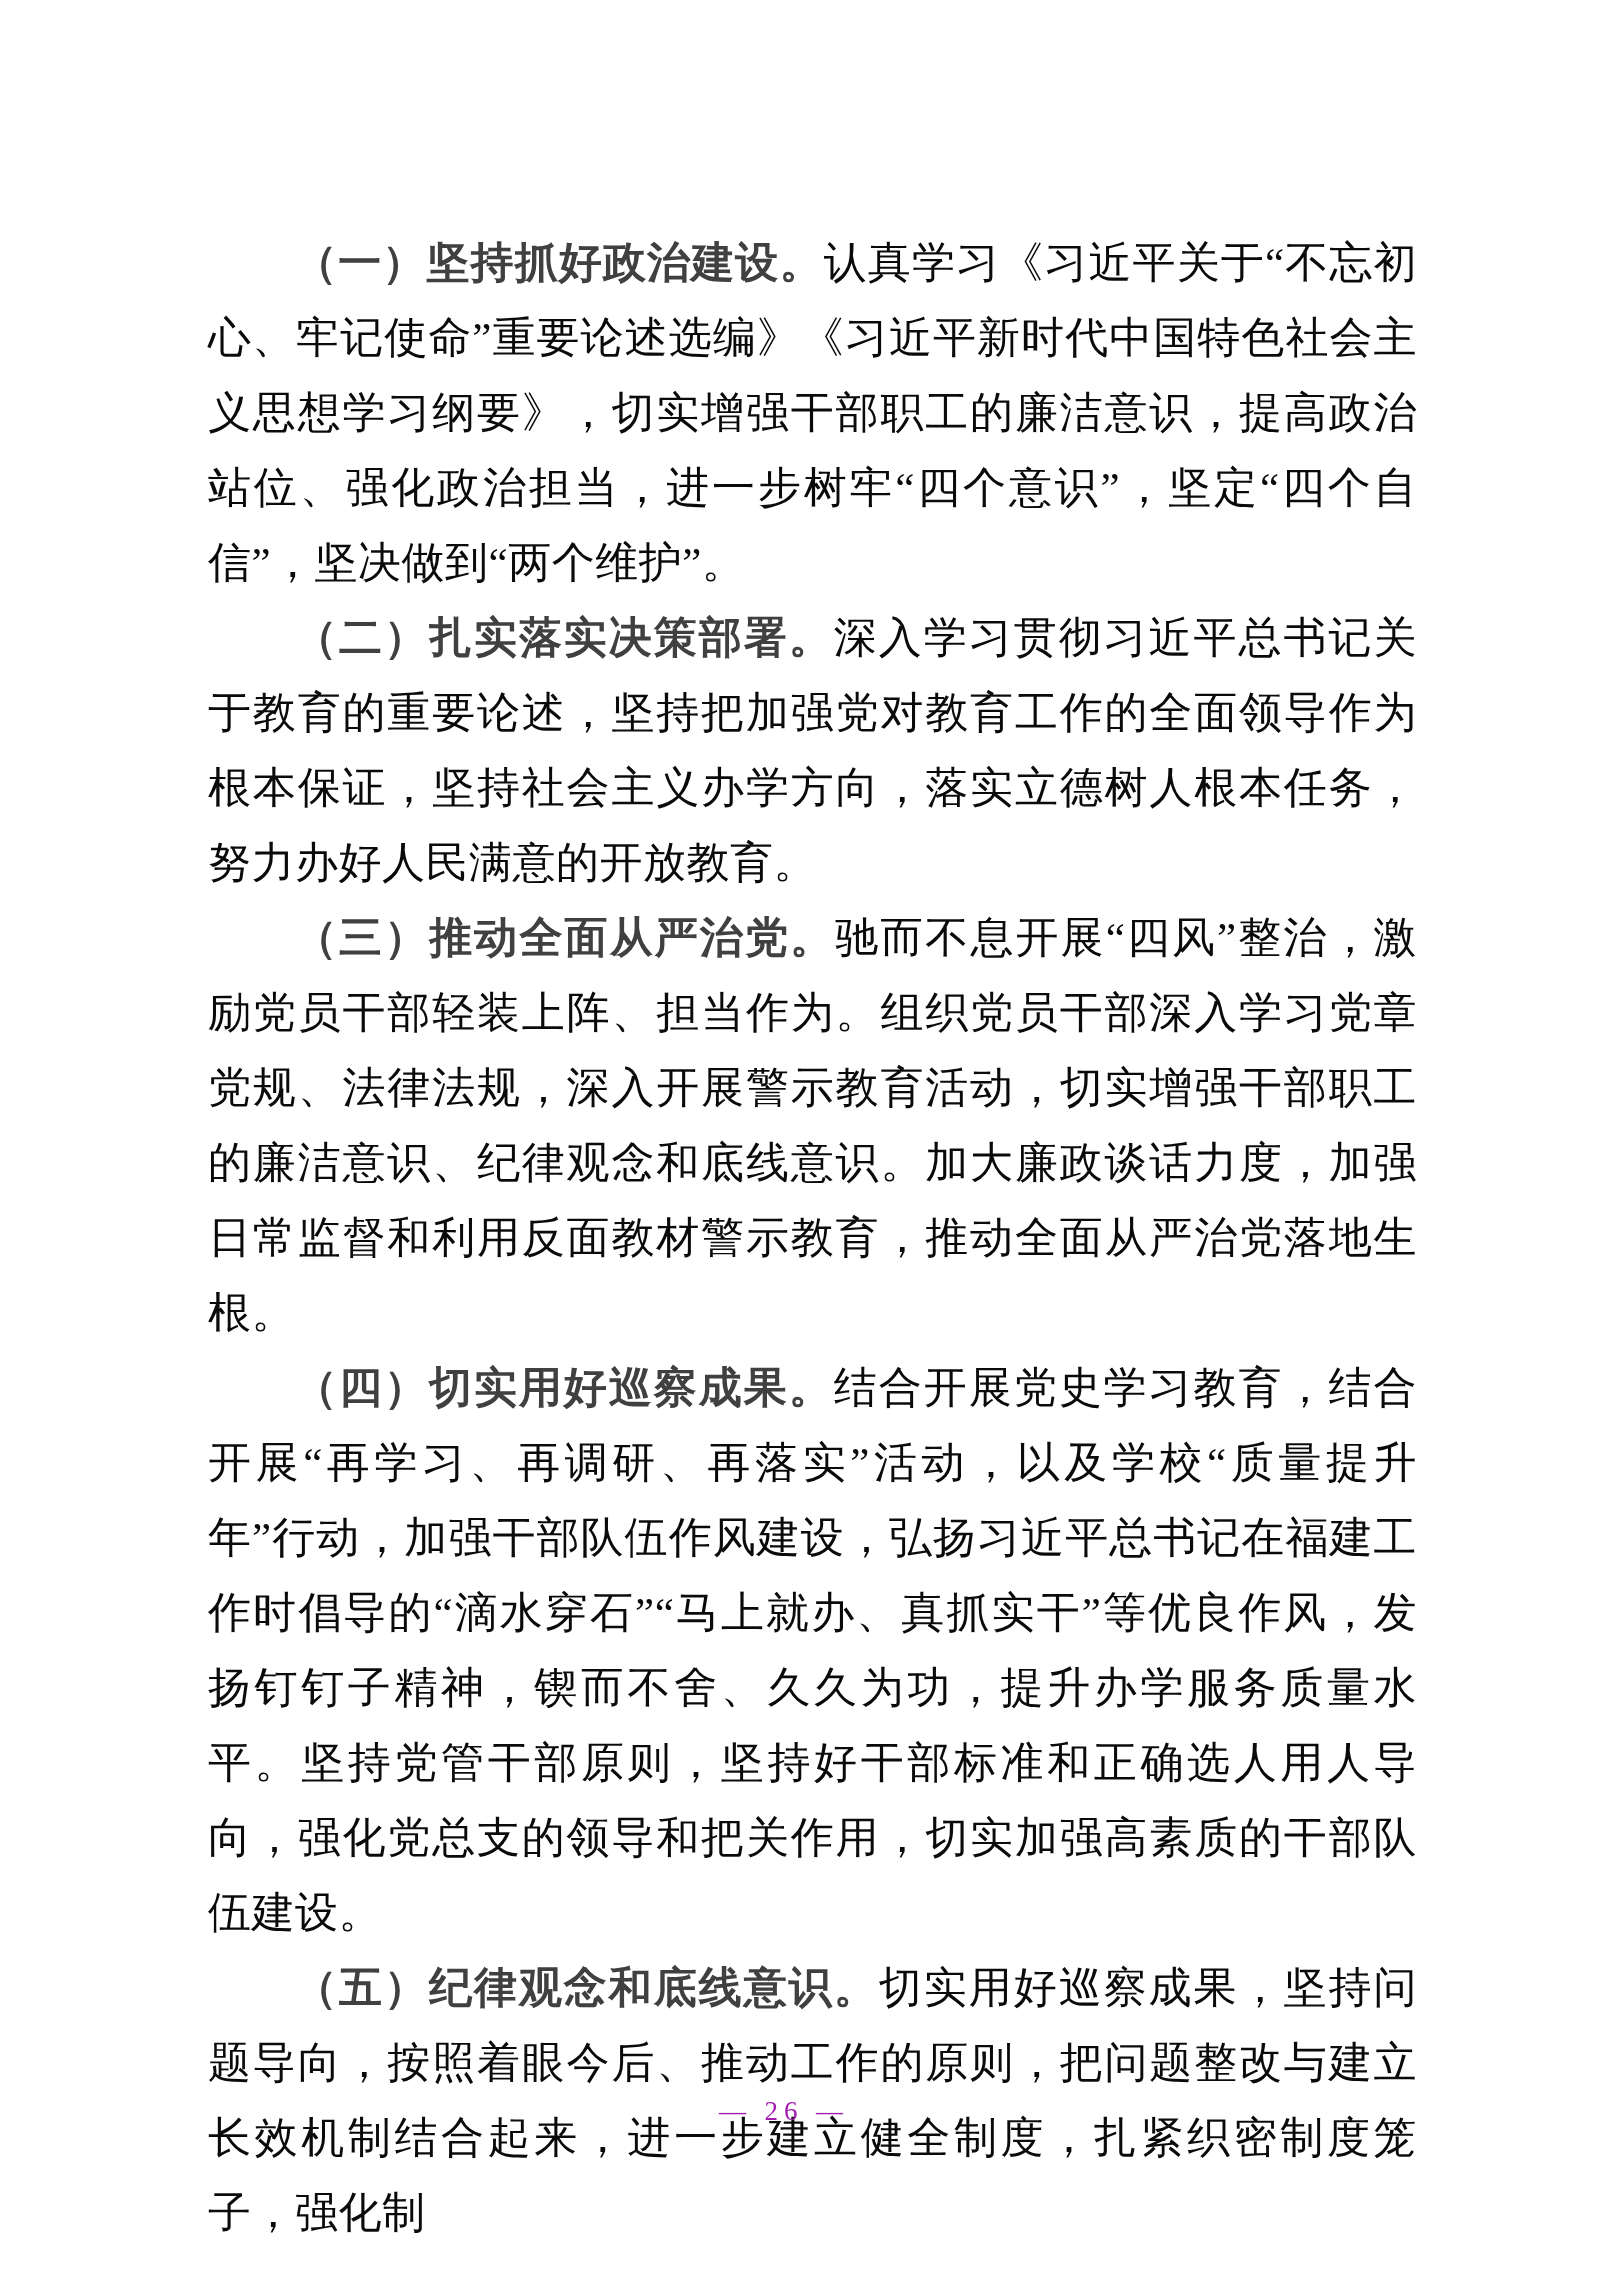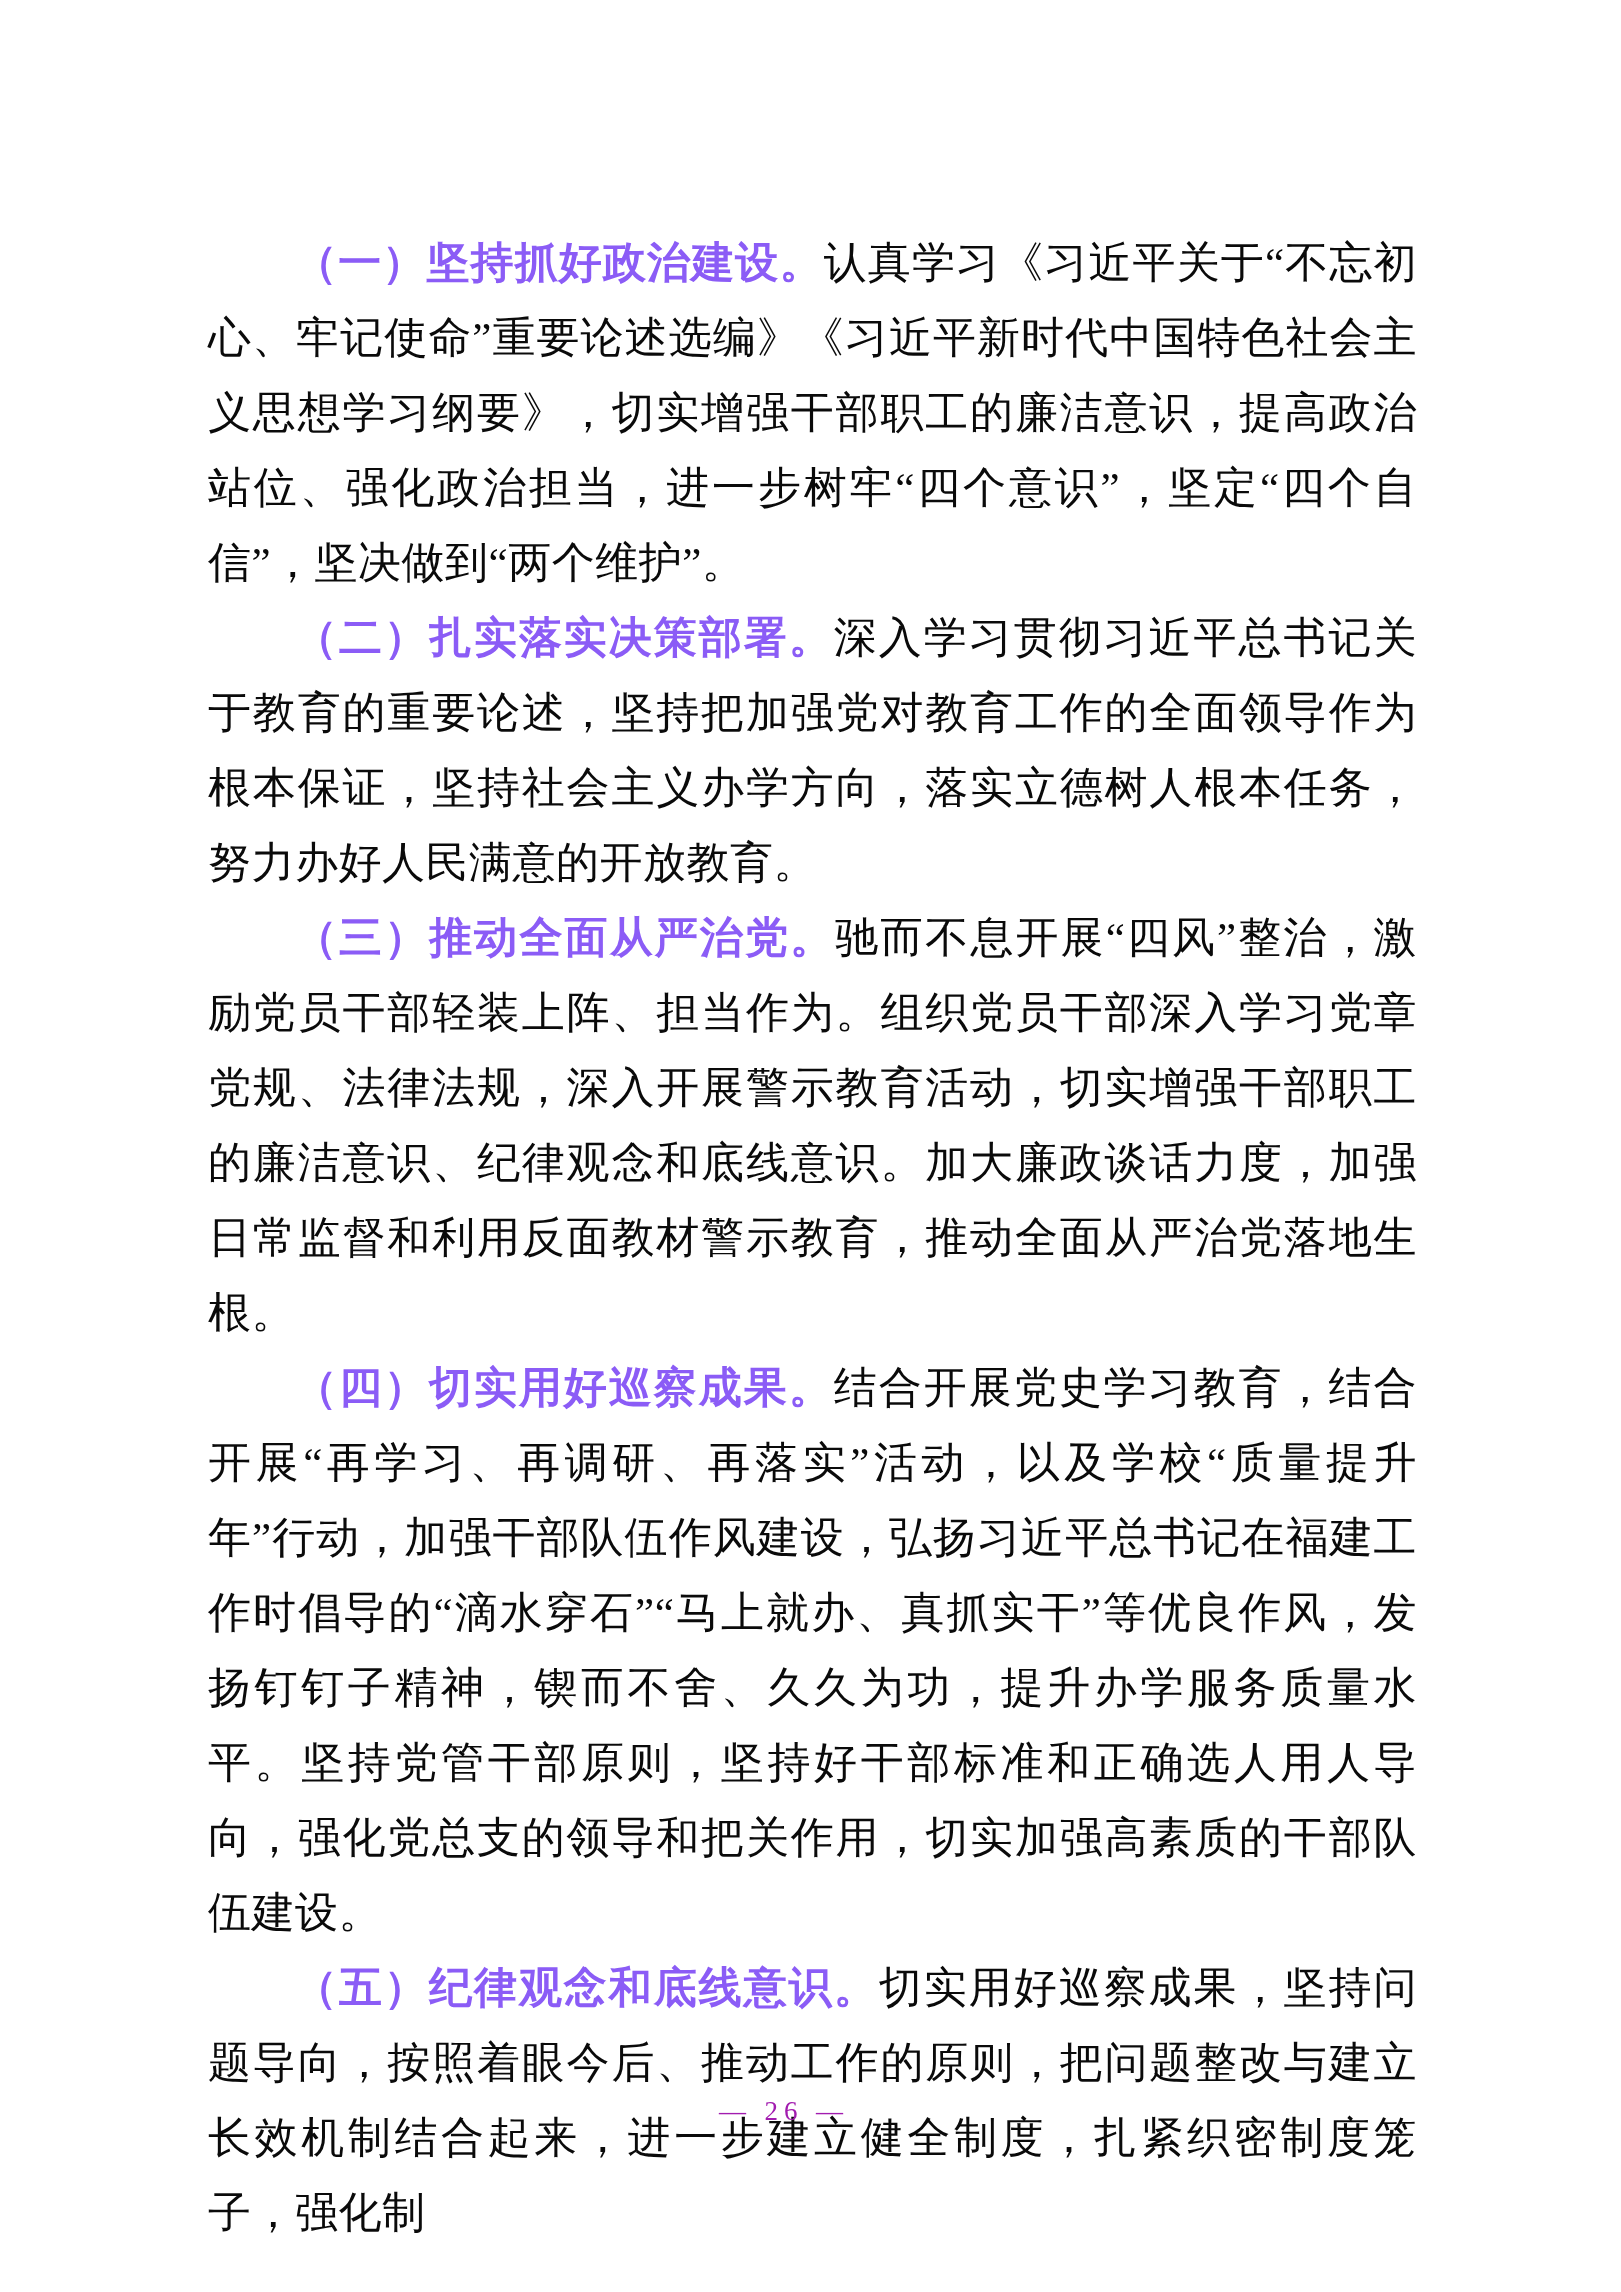--- a/index.html
+++ b/index.html
@@ -27,21 +27,21 @@
     font-size: 43px;
     line-height: 75px;
     text-indent: 2em;
     text-align: justify;
     text-justify: inter-ideograph;
     color: #0a0a0a;
     letter-spacing: 0.5px;
   }
   .para .heading {
     font-weight: bold;
-    color: #8b5cf6;
+    color: #404040;
   }
   .page-number {
     position: absolute;
     left: 0;
     right: 53px;
     top: 2096px;
     text-align: center;
     font-size: 27px;
     font-family: "Liberation Serif", serif;
     color: #a21caf;

